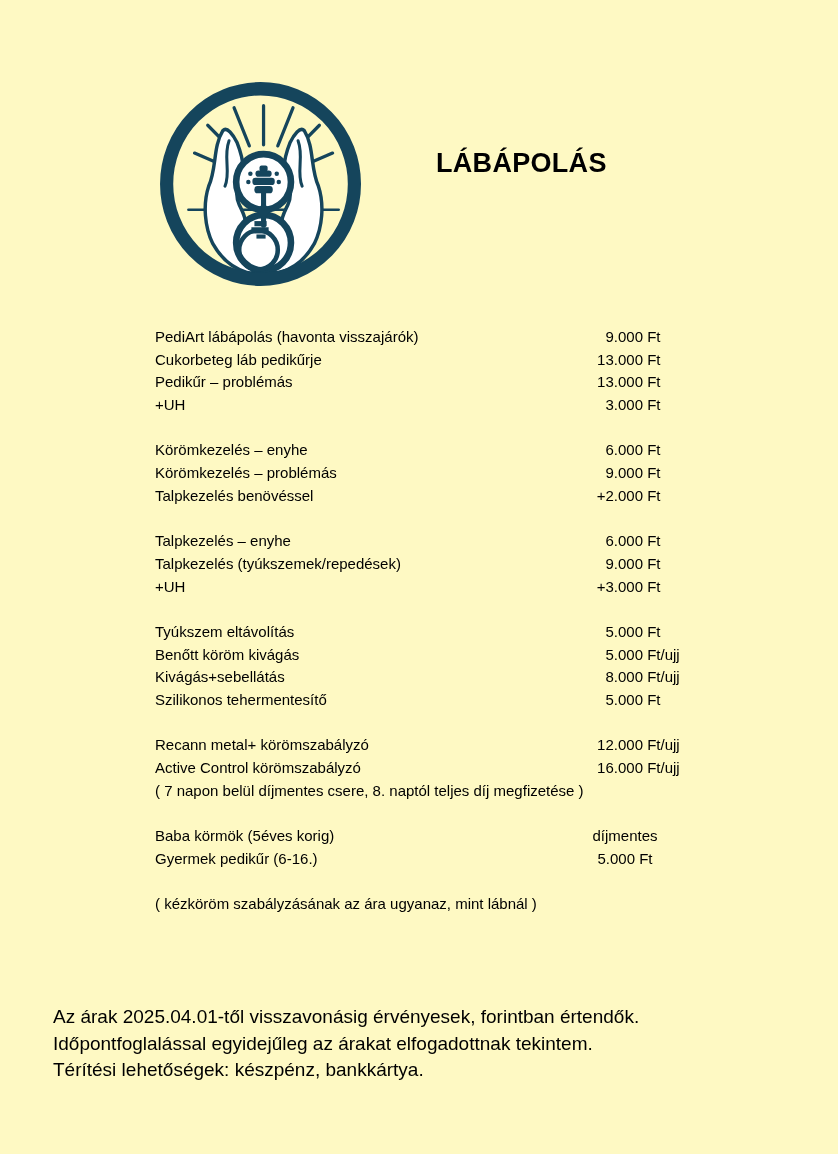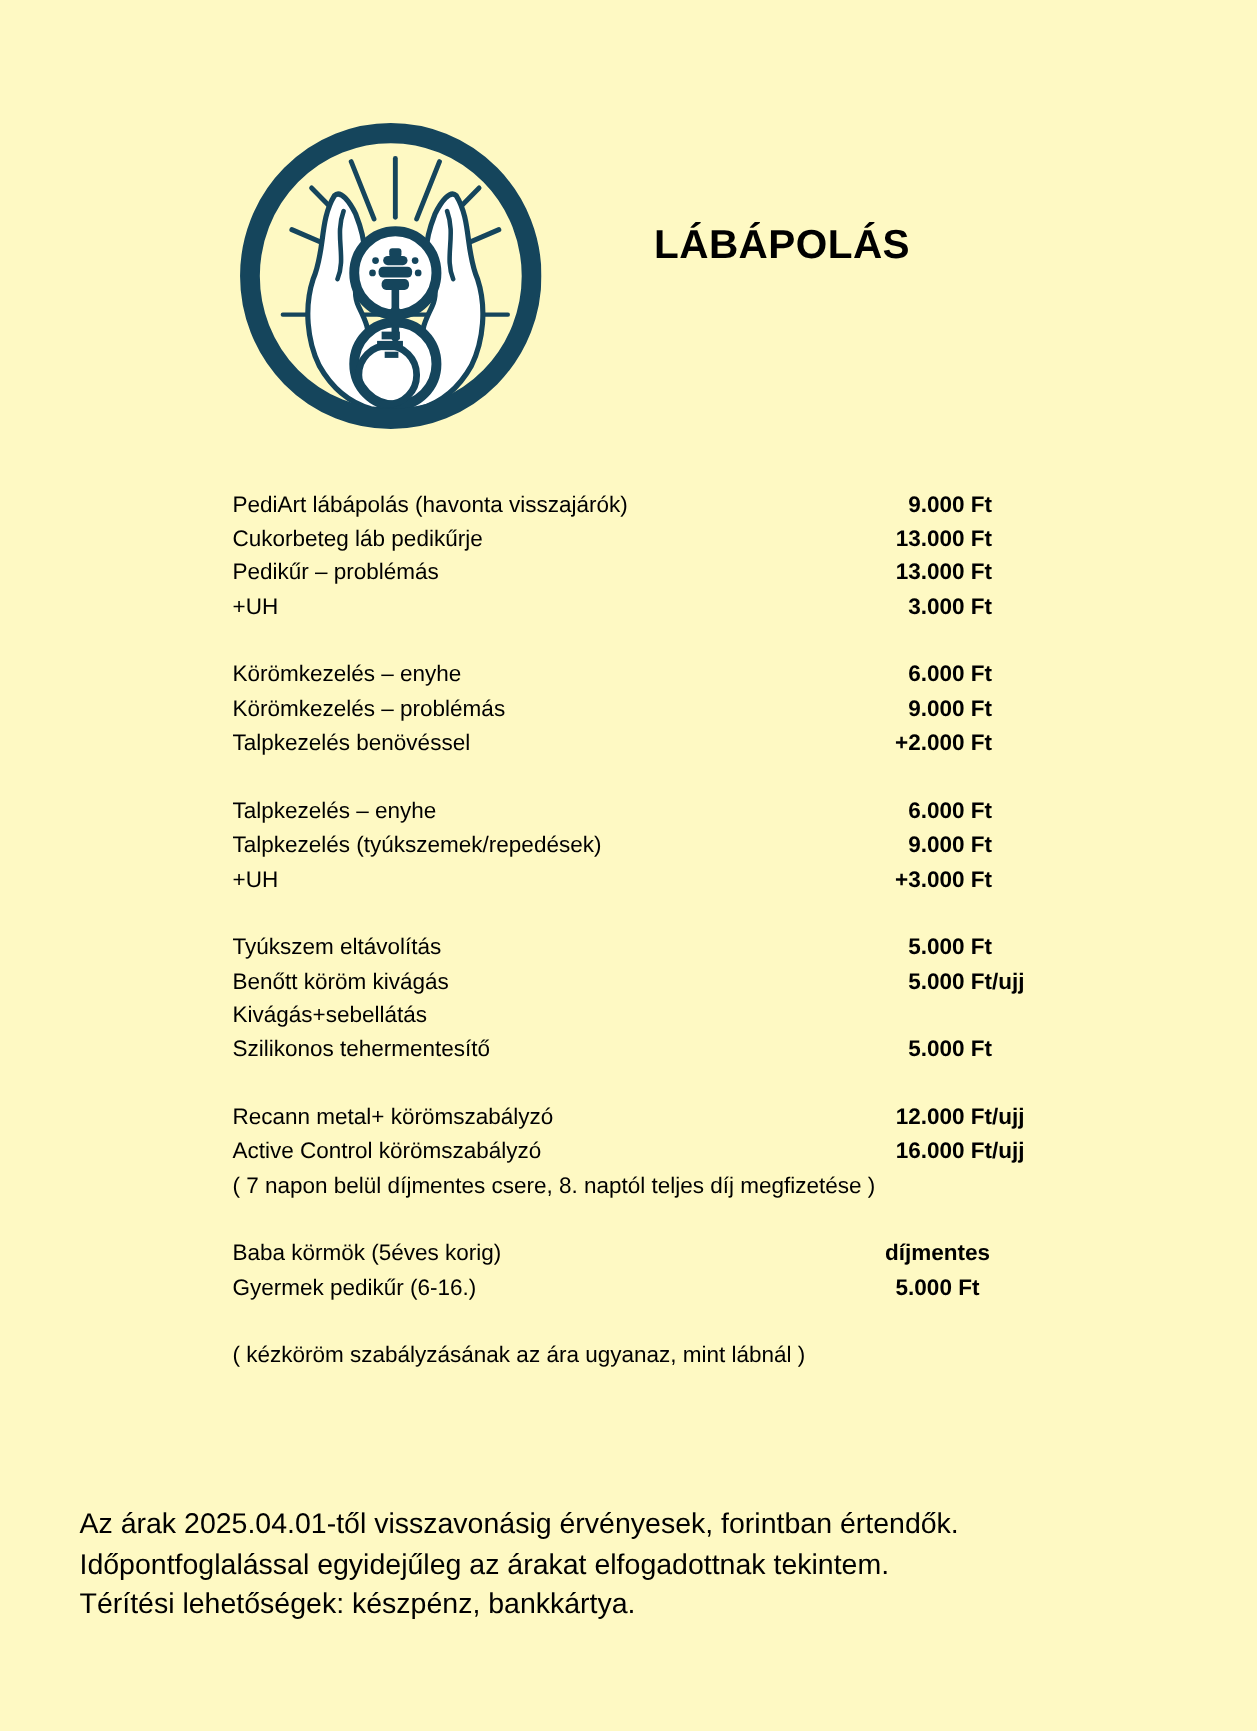--- a/index.html
+++ b/index.html
@@ -18,21 +18,21 @@
     white-space:nowrap;
   }
   
   .price-list {
     position:absolute; left:155px; top:298px; width:660px;
     font-size:15px; line-height:22.7px; white-space:nowrap;margin-top:28px;
   }
   .price-section { margin:0 0 22.7px 0; }
   .price-row { position:relative; height:22.7px; }
   .svc-label { display:inline-block; }
-  .price { position:absolute; top:0; left:300px; white-space:pre;font-weight:bold; }
+  .price { position:absolute; top:0; left:300px; white-space:pre; }
   .amount { display:inline-block; width:188px; text-align:right; }
   .unit { display:inline; }
   .row-center .price { left:345px; width:250px; text-align:center; }
   .row-center .amount { width:auto; }
   .row-left .price { left:375px; }
   .row-left .amount { width:auto; text-align:left; }
   .section-note { height:22.7px; }
   
   .footer {
     position:absolute; left:53px; top:1004px;
@@ -168,20 +168,21 @@
       <span class="price"><span class="amount">5.000</span><span class="unit"> Ft</span></span>
     </div>
 
     <div class="price-row row-decimal">
       <span class="svc-label">Benőtt köröm kivágás</span>
       <span class="price"><span class="amount">5.000</span><span class="unit"> Ft/ujj</span></span>
     </div>
 
     <div class="price-row row-decimal">
       <span class="svc-label">Kivágás+sebellátás</span>
+      <span class="price"><span class="amount">8.000</span><span class="unit"> Ft/ujj</span></span>
     </div>
 
     <div class="price-row row-decimal">
       <span class="svc-label">Szilikonos tehermentesítő</span>
       <span class="price"><span class="amount">5.000</span><span class="unit"> Ft</span></span>
     </div>
   </div>
 
     </section>
 

